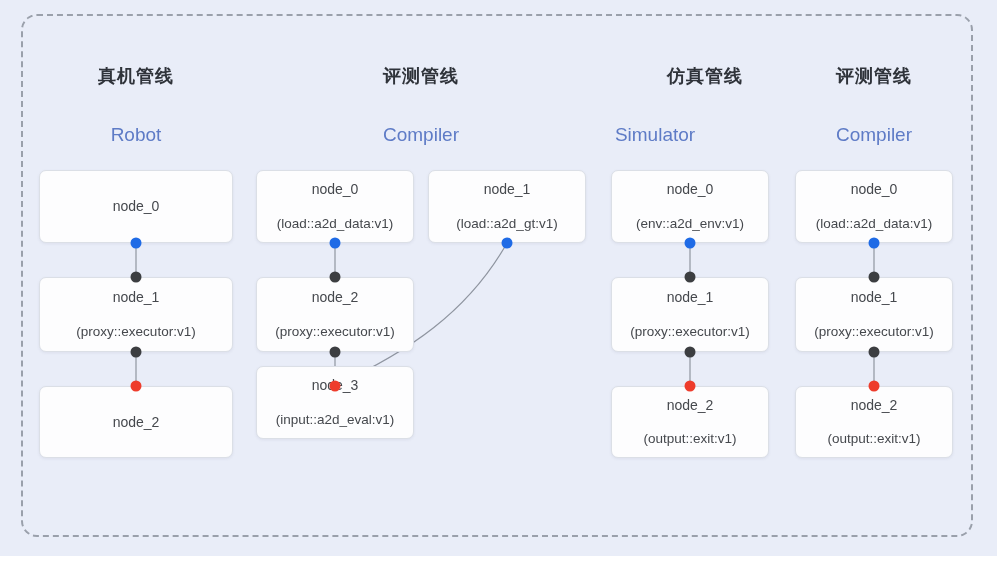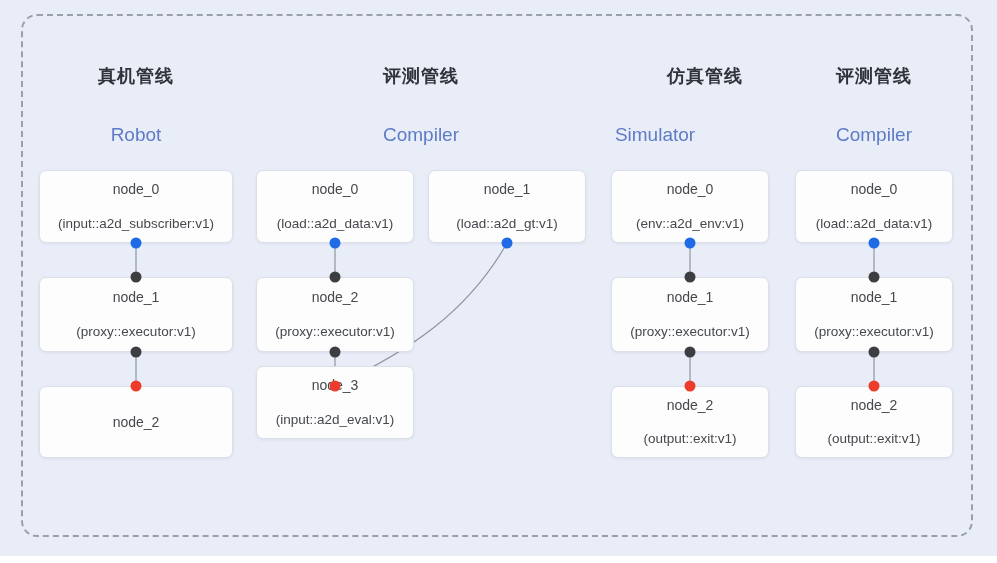--- a/index.html
+++ b/index.html
@@ -60,21 +60,20 @@
       <path d="M 690 243 L 690 277"></path>
       <path d="M 690 352 L 690 386"></path>
       <path d="M 874 243 L 874 277"></path>
       <path d="M 874 352 L 874 386"></path>
     </svg>
   <div id="content">
       <div class="header-cn" style="left: 136px;">真机管线</div>
       <div class="header-en" style="left: 136px;">Robot</div>
       <div class="node-card" style="left: 39px; top: 170px; width: 194px; height: 73px;">
         <div class="node-title">node_0</div>
-        <div class="node-subtitle">(input::a2d_subscriber:v1)</div>
       </div>
       <div class="dot blue" style="left: 136px; top: 243px;"></div>
       <div class="node-card" style="left: 39px; top: 277px; width: 194px; height: 75px;">
         <div class="node-title">node_1</div>
         <div class="node-subtitle">(proxy::executor:v1)</div>
       </div>
       <div class="dot dark" style="left: 136px; top: 277px;"></div>
       <div class="dot dark" style="left: 136px; top: 352px;"></div>
       <div class="node-card" style="left: 39px; top: 386px; width: 194px; height: 72px;">
         <div class="node-title">node_2</div>

